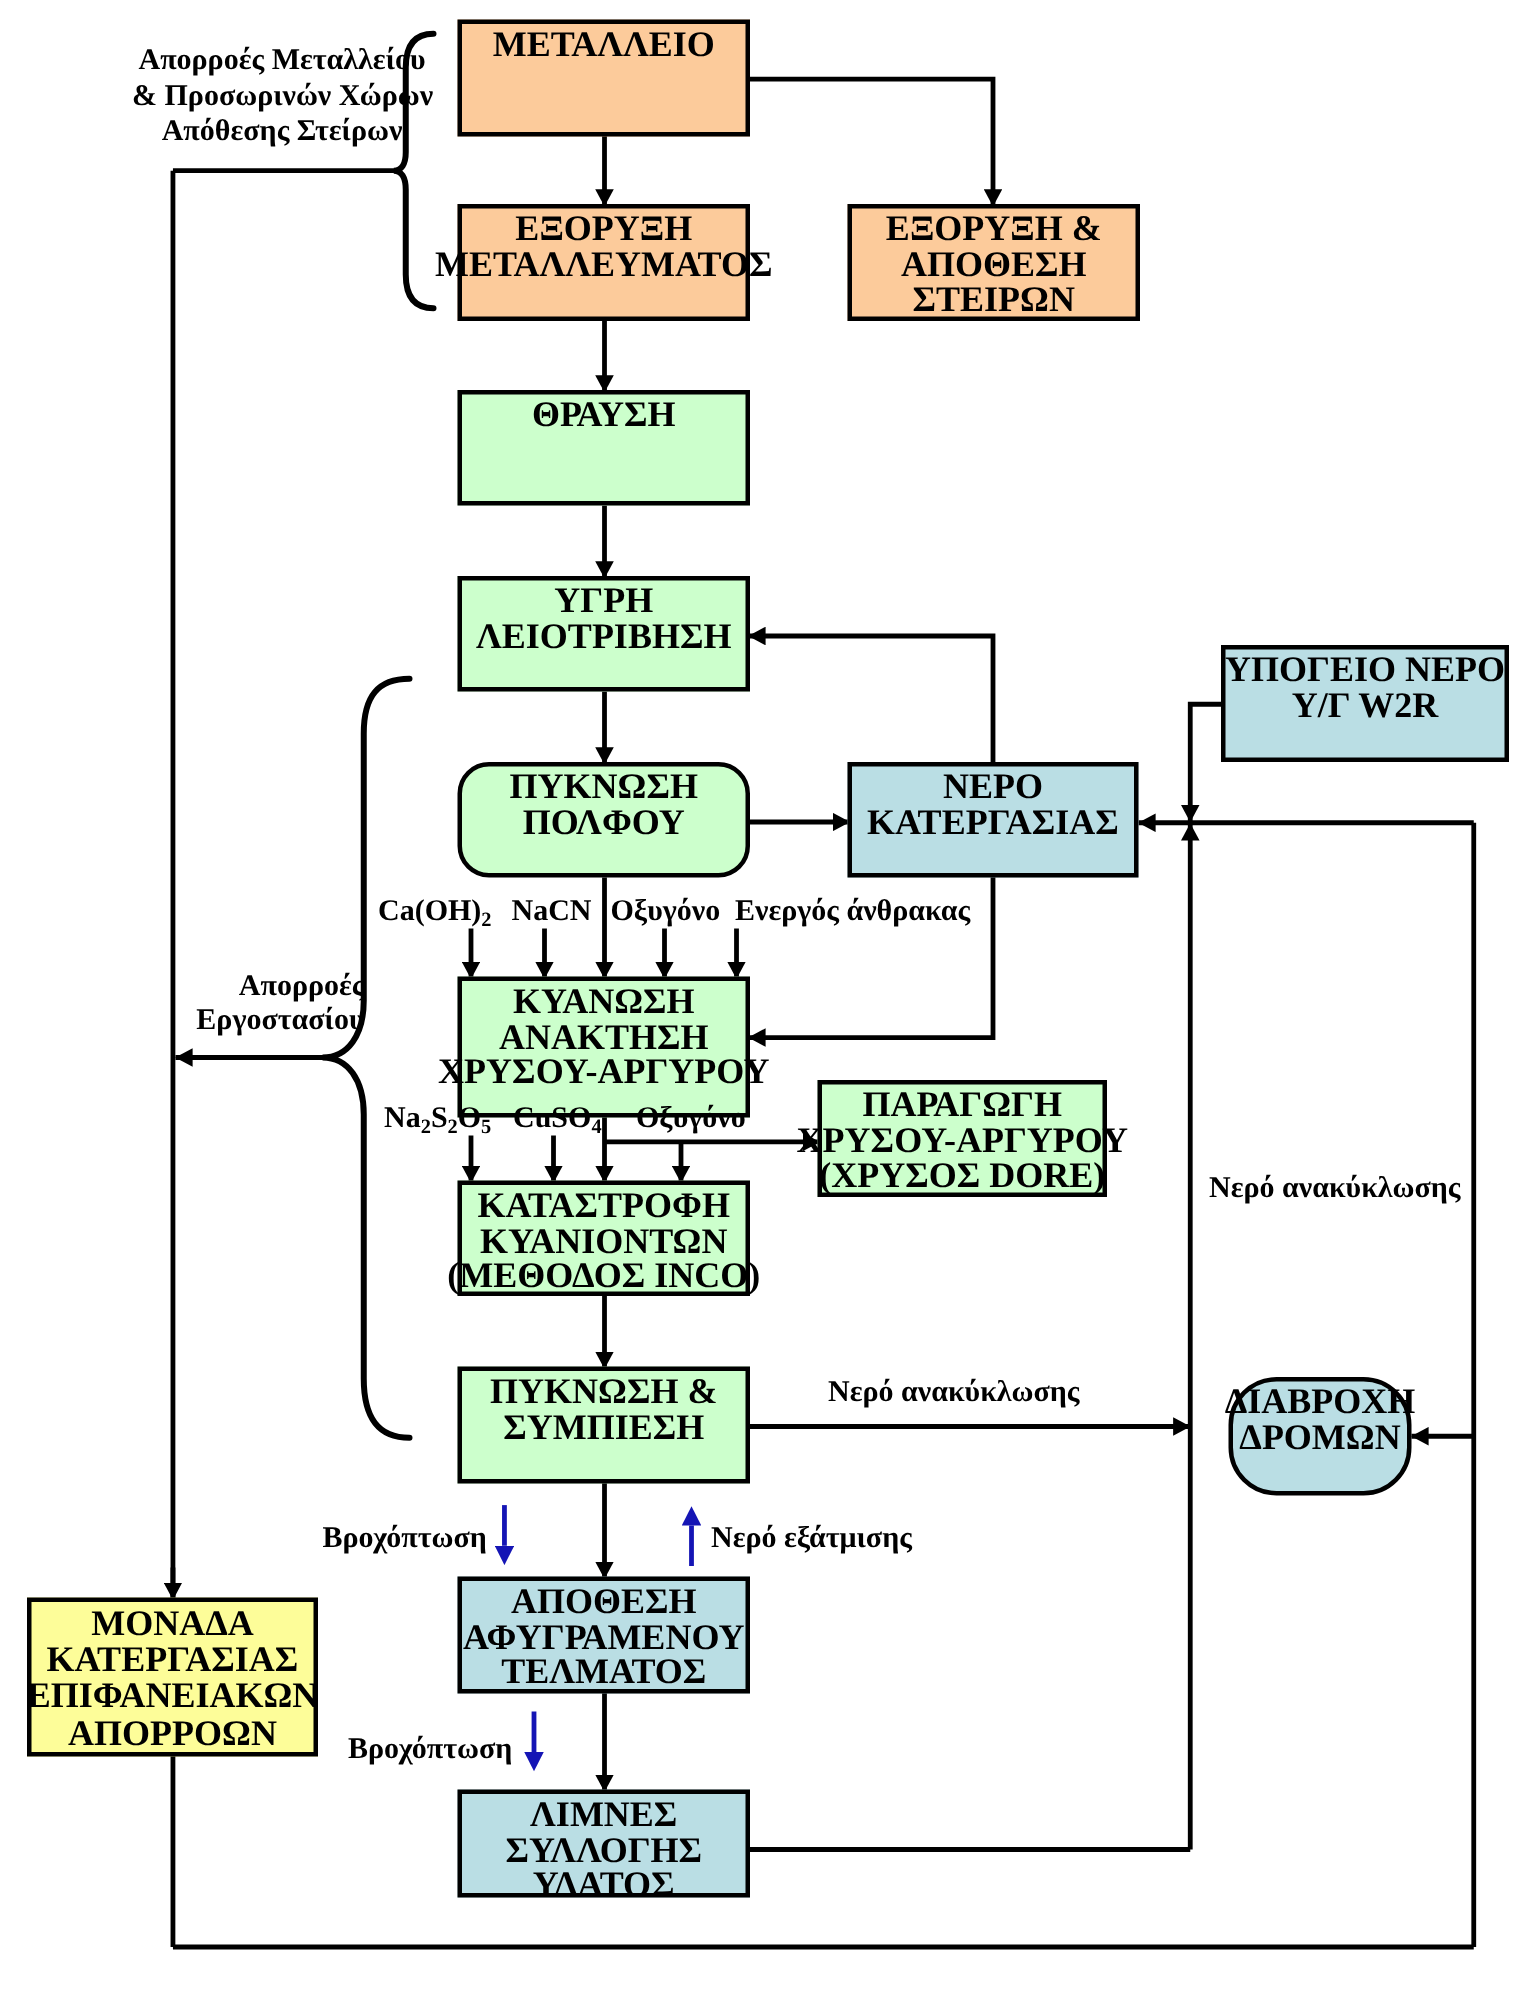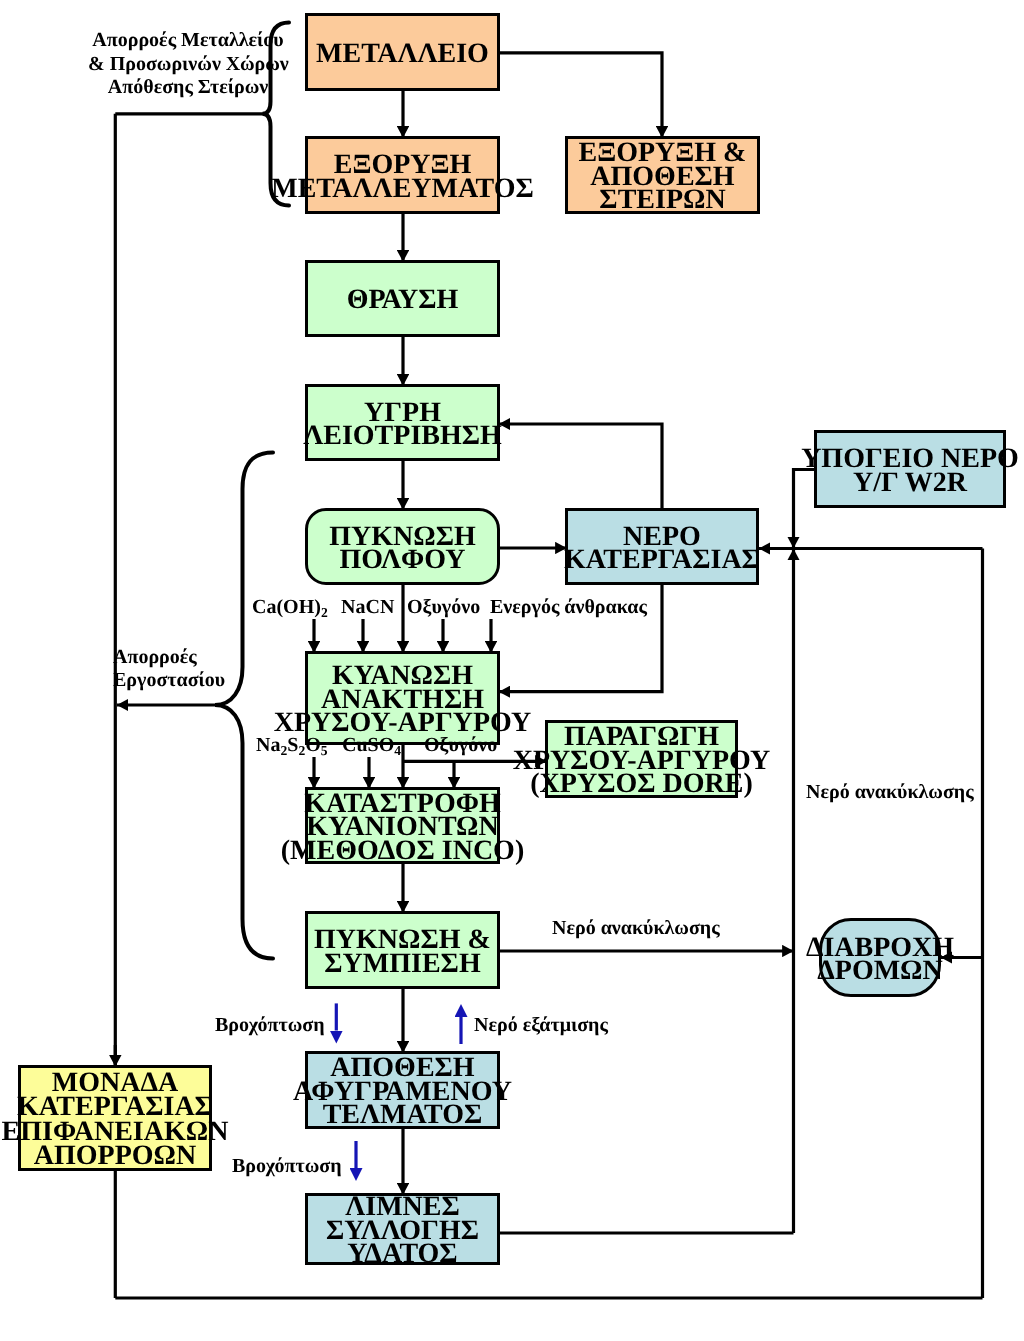--- a/index.html
+++ b/index.html
@@ -1,22 +1,22 @@
 <!DOCTYPE html>
 <html><head>
 <meta charset="utf-8">
 <title>Flowchart</title>
 <style>
   html,body{margin:0;padding:0;background:#ffffff;-webkit-font-smoothing:antialiased;text-rendering:geometricPrecision;}
   #canvas{position:relative;width:1024px;height:1341px;background:#ffffff;overflow:hidden;
           font-family:"Liberation Serif","DejaVu Serif",serif;}
   svg.wires{position:absolute;left:0;top:0;width:1024px;height:1341px;}
   .node{position:absolute;box-sizing:border-box;border:3px solid #000000;
-        display:flex;flex-direction:column;align-items:center;justify-content:center;
-        text-align:center;font-weight:bold;color:#000000;font-size:28px;line-height:23.5px;padding-top:3px;}
+        display:flex;flex-direction:column;align-items:center;justify-content:flex-start;
+        text-align:center;font-weight:bold;color:#000000;font-size:24px;line-height:23.5px;padding-top:3px;}
   .node span{display:block;white-space:nowrap;}
   .lbl{position:absolute;color:#000000;font-weight:bold;white-space:nowrap;font-size:20px;line-height:23px;}
   .lbl.multi{white-space:nowrap;text-align:center;}
   sub{font-size:0.68em;vertical-align:baseline;position:relative;top:0.31em;}
 </style>
 </head>
 <body>
 
 <div id="canvas">
 
@@ -180,21 +180,21 @@
     <span>ΔΙΑΒΡΟΧΗ</span>
     <span>ΔΡΟΜΩΝ</span>
   </div>
 
   <div class="lbl multi" style="left:56px;top:29px;width:200px;text-align:center;font-size:20px;line-height:23.5px;margin-left:32px;">
     <div>Απορροές Μεταλλείου</div>
     <div>&amp; Προσωρινών Χώρων</div>
     <div>Απόθεσης Στείρων</div>
   </div>
 
-  <div class="lbl multi" style="left:113px;top:646px;width:130px;text-align:left;">
+  <div class="lbl multi" style="left:113px;top:646px;width:130px;text-align:right;">
     <div>Απορροές</div>
     <div>Εργοστασίου</div>
   </div>
 
   <div class="lbl" style="left:252px;top:596px;">
     <span>Ca(OH)</span><sub>2</sub>
   </div>
   <div class="lbl" style="left:341px;top:596px;">NaCN</div>
   <div class="lbl" style="left:407px;top:596px;">Οξυγόνο</div>
   <div class="lbl" style="left:490px;top:596px;">Ενεργός άνθρακας</div>

